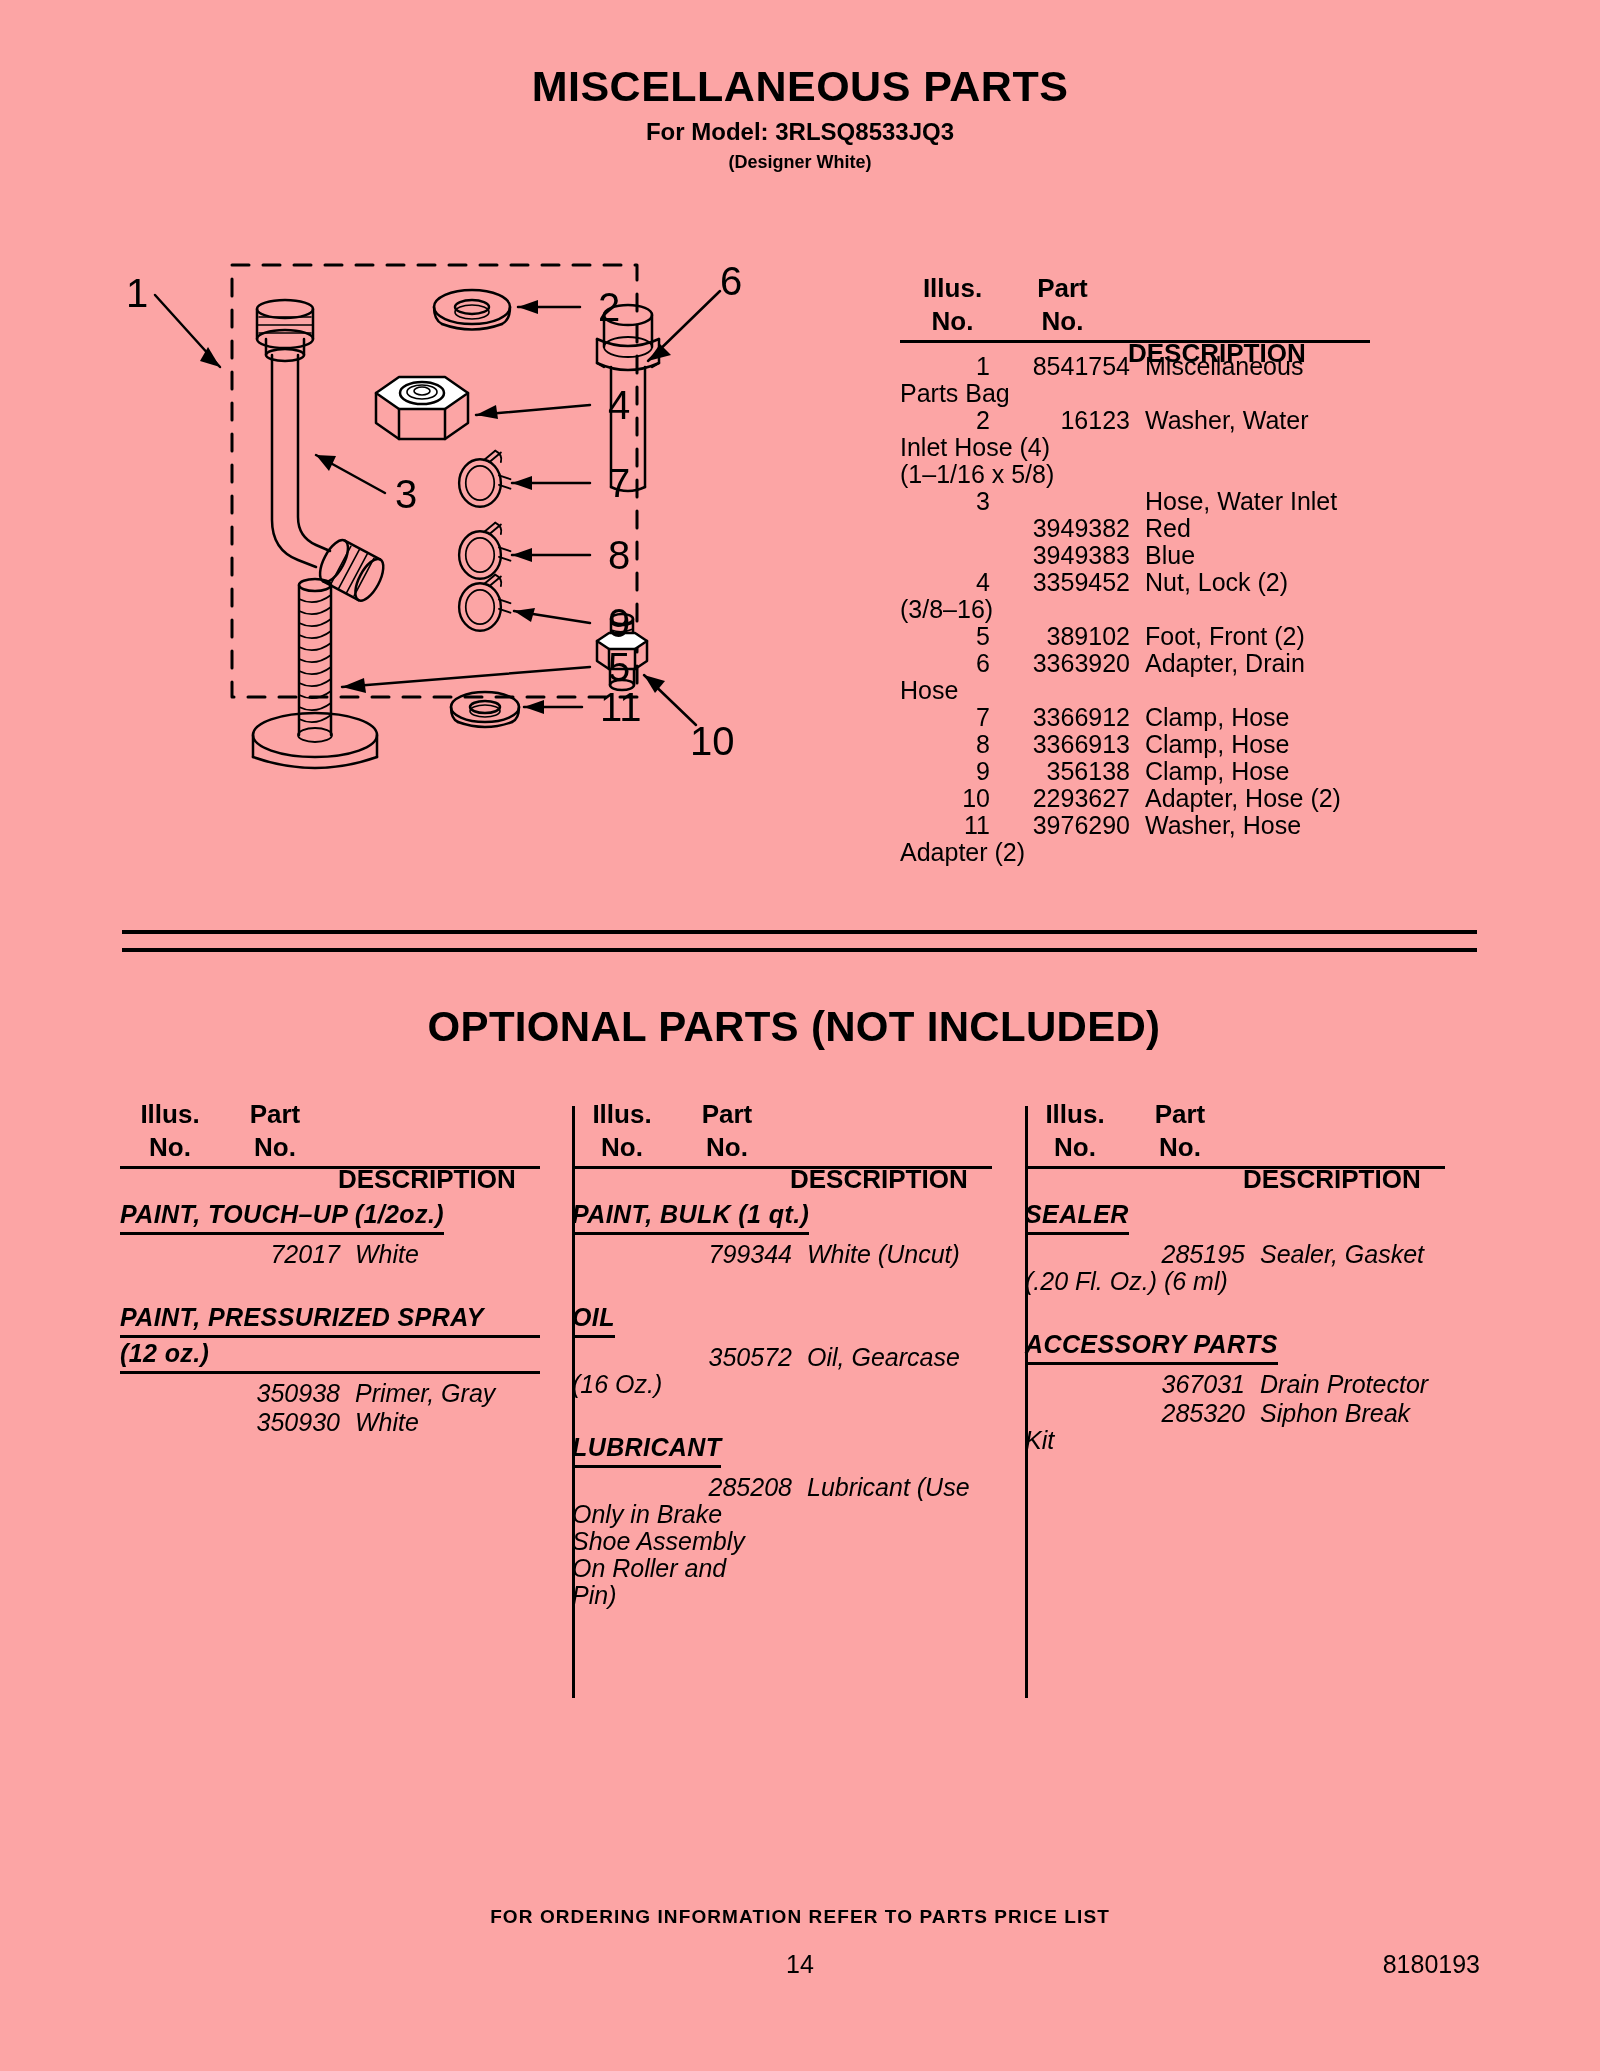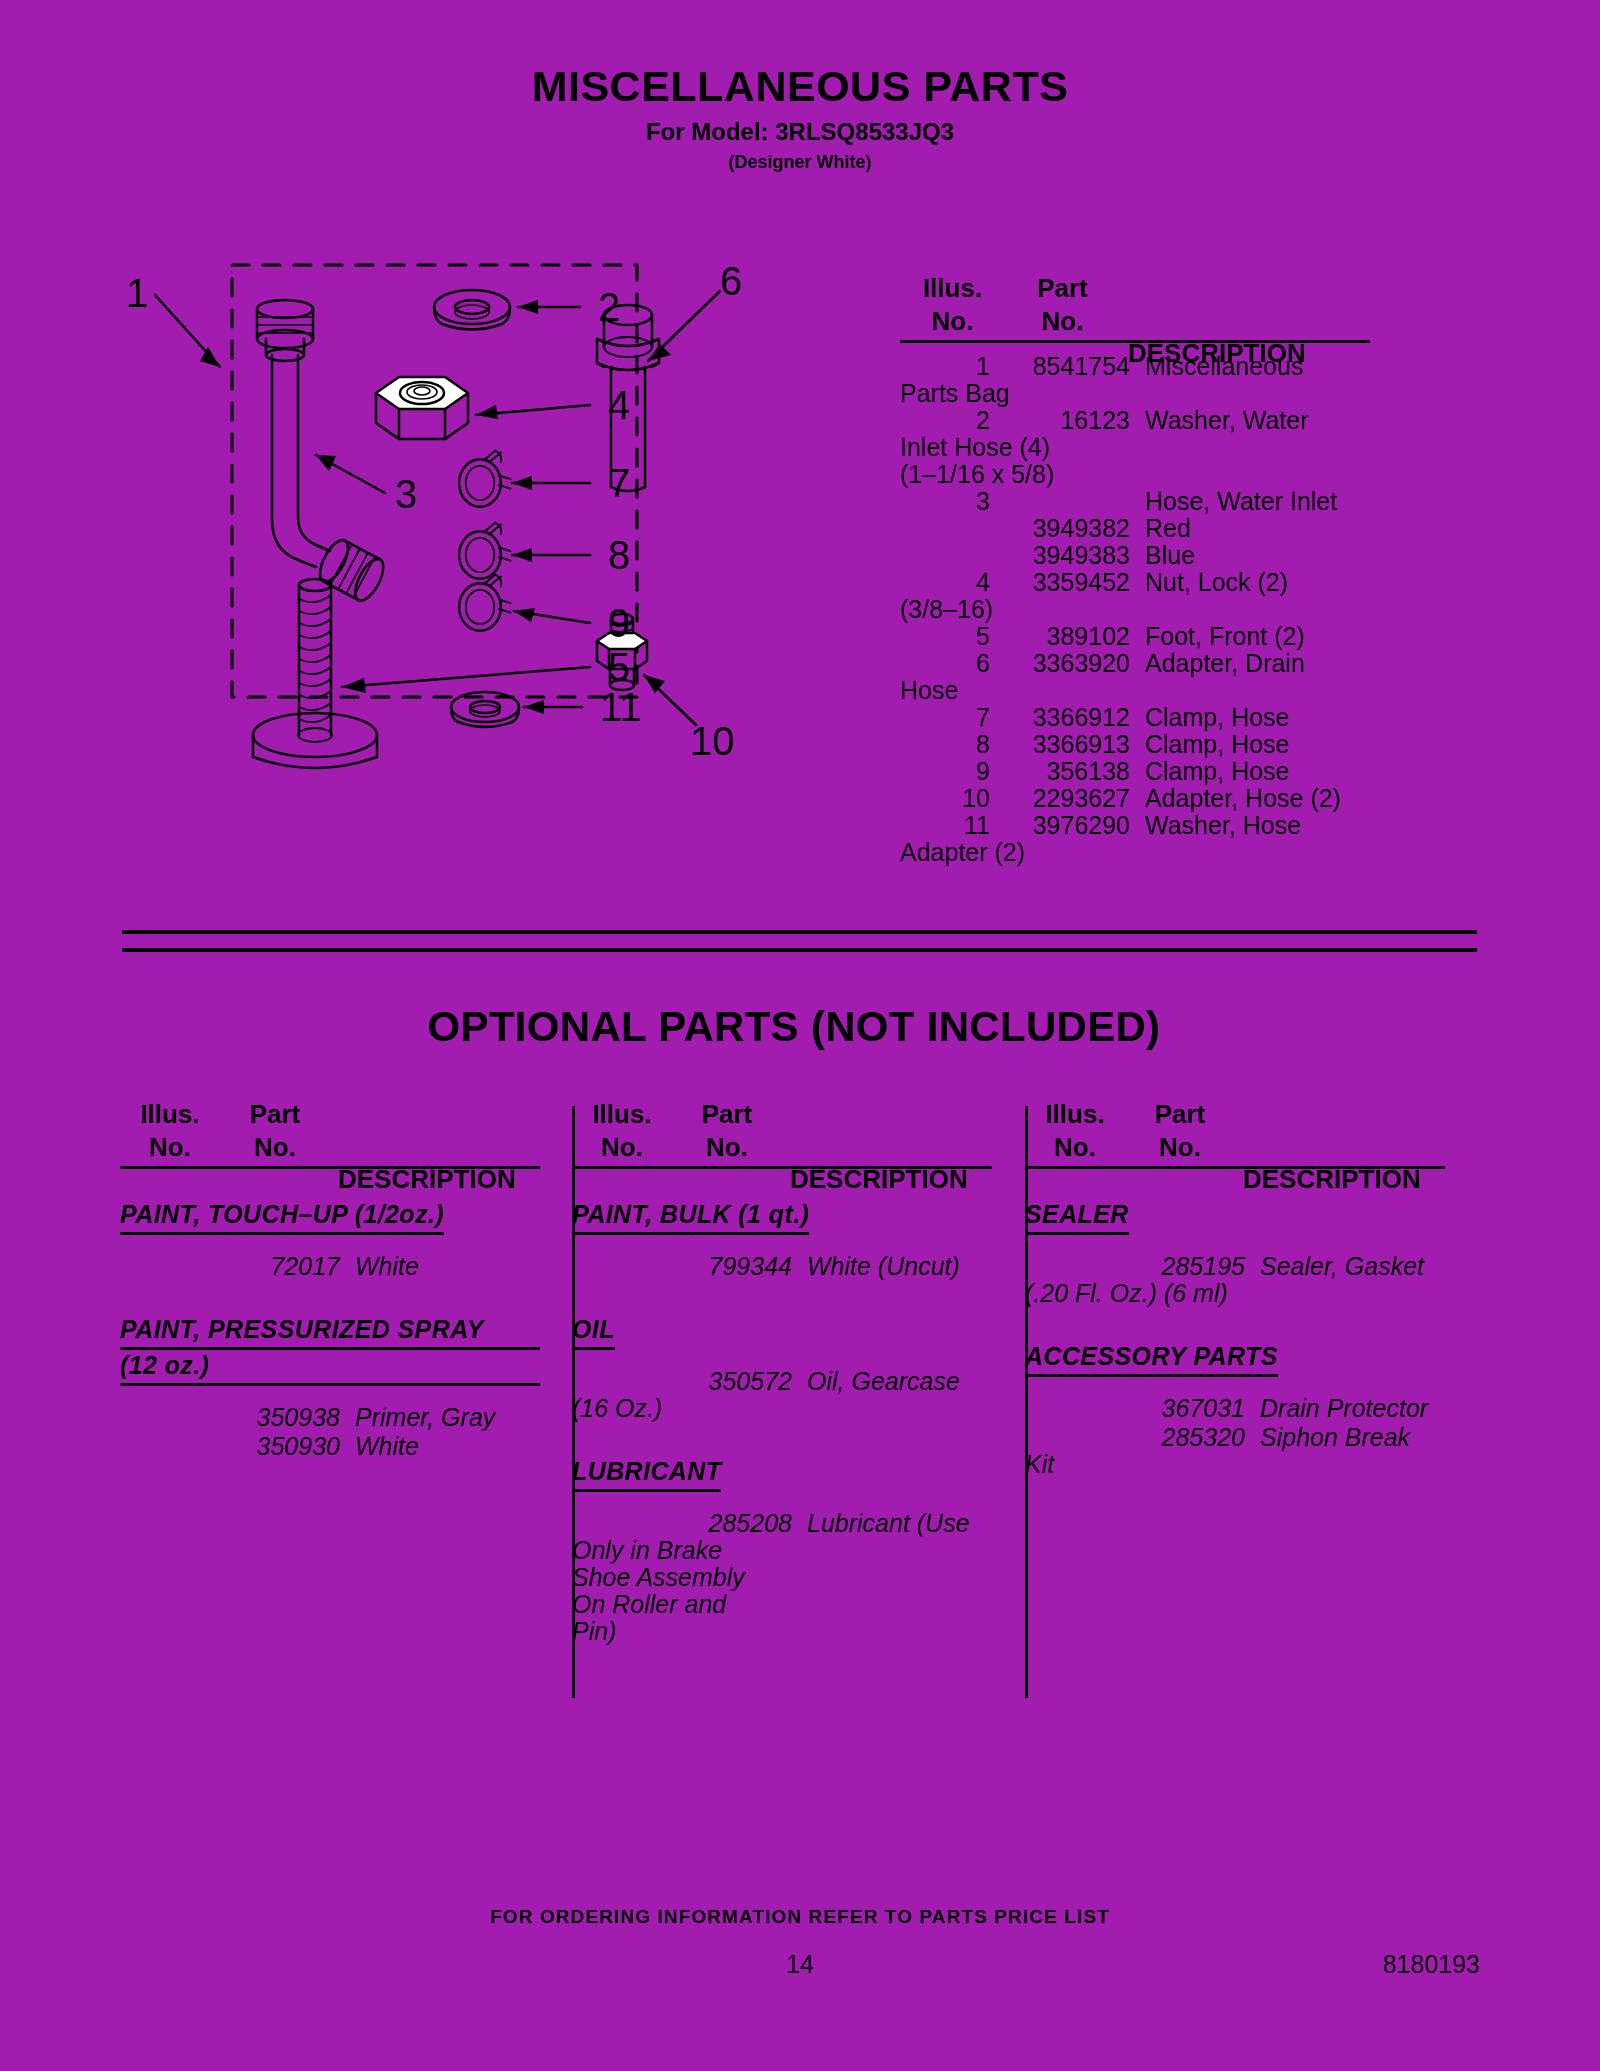--- a/index.html
+++ b/index.html
@@ -10,21 +10,21 @@
   }
   body {
     font-family: "Liberation Sans", sans-serif;
     color: #000000;
   }
   #page {
     position: relative;
     width: 1600px;
     height: 2071px;
     margin: 0 auto;
-    background: #a21caf;
+    background: #fca5a5;
     overflow: hidden;
   }
 
   
   .doc-title {
     position: absolute;
     left: 0; right: 0;
     top: 62px;
     text-align: center;
     font-size: 43px;
@@ -200,21 +200,21 @@
   .o-part {
     position: absolute;
     left: 60px;
     width: 160px;
     text-align: right;
   }
   .o-desc {
     margin-left: 235px;
     white-space: pre-line;
   }
-  .rows-gap { margin-top: 18px; }
+  .rows-gap { margin-top: 6px; }
 
   
   .footer-note {
     position: absolute;
     left: 0; right: 0;
     top: 1906px;
     text-align: center;
     font-size: 19px;
     font-weight: bold;
     letter-spacing: 1.1px;

